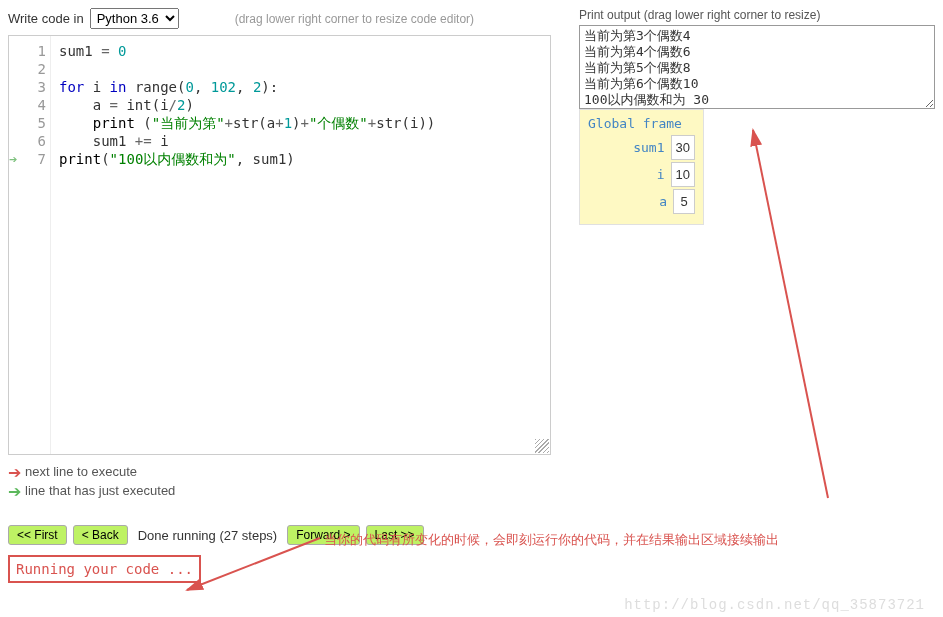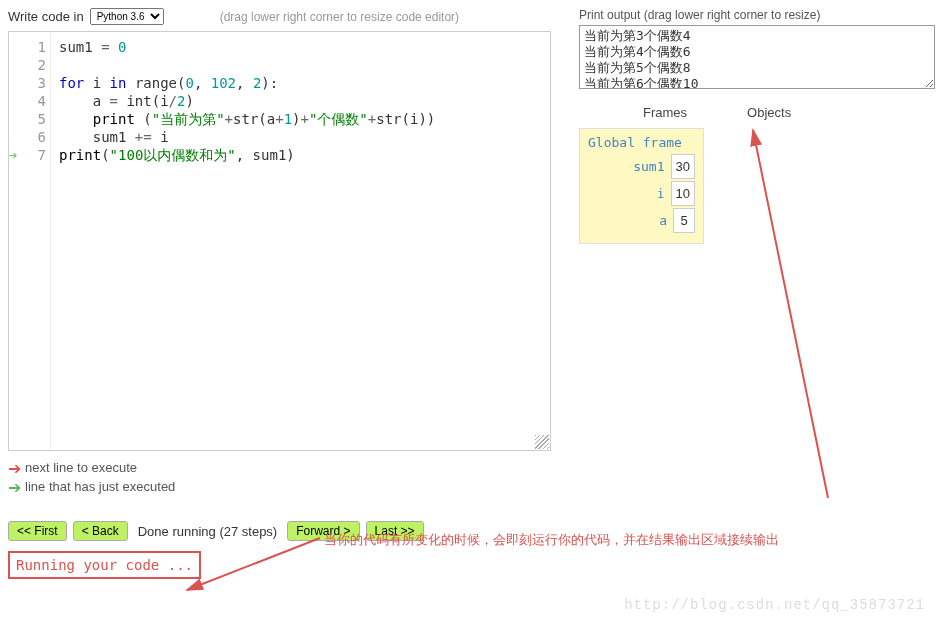--- a/index.html
+++ b/index.html
@@ -11,21 +11,21 @@
     color: #333;
     background: #fff;
     width: 943px;
     height: 617px;
     position: relative;
   }
   .top-row { display: flex; gap: 28px; }
   .left-col { width: 560px; }
   .right-col { flex: 1; }
   .header-line { display: flex; align-items: center; gap: 6px; margin-bottom: 6px; }
-  select { font-size: 10px; padding: 1px 2px; }
+  select { font-size: 13px; padding: 1px 2px; }
   .hint { color: #999; font-size: 12px; margin-left: 50px; }
   .editor {
     display: flex;
     border: 1px solid #ccc;
     height: 420px;
     font-family: 'Lucida Console', Monaco, Consolas, monospace;
     font-size: 14px;
     line-height: 18px;
     position: relative;
     overflow: hidden;
@@ -73,21 +73,21 @@
     border: 2px solid #d9534f;
     padding: 4px 6px;
     font-family: 'Lucida Console', Monaco, Consolas, monospace;
     font-size: 14px;
     color: #d9534f;
     display: inline-block;
   }
   .po-label { font-size: 12px; color: #555; margin-bottom: 3px; }
   .print-output {
     width: 356px;
-    height: 64px;
+    height: 84px;
     border: 1px solid #999;
     font-family: SimSun, 'Lucida Console', monospace;
     font-size: 13px;
     line-height: 16px;
     padding: 2px 4px;
     overflow-y: scroll;
     resize: both;
   }
   .frames-header { display: flex; gap: 60px; margin: 16px 0 8px 64px; font-size: 13px; color: #444; }
   .global-frame {
@@ -168,24 +168,20 @@
 
   <div class="right-col">
     <div class="po-label">Print output (drag lower right corner to resize)</div>
     <div class="print-output" id="print-output">
         <div>当前为第3个偶数4</div>
         <div>当前为第4个偶数6</div>
         <div>当前为第5个偶数8</div>
         <div>当前为第6个偶数10</div>
         <div>100以内偶数和为 30</div>
       </div>
-    <div class="frames-header">
-      <span>Frames</span>
-      <span>Objects</span>
-    </div>
     <div class="global-frame">
       <div class="gf-title">Global frame</div>
       <div id="gf-vars">
           <div class="gf-row">
             <span class="gf-name">sum1</span>
             <span class="gf-val">30</span>
           </div>
           <div class="gf-row">
             <span class="gf-name">i</span>
             <span class="gf-val">10</span>

